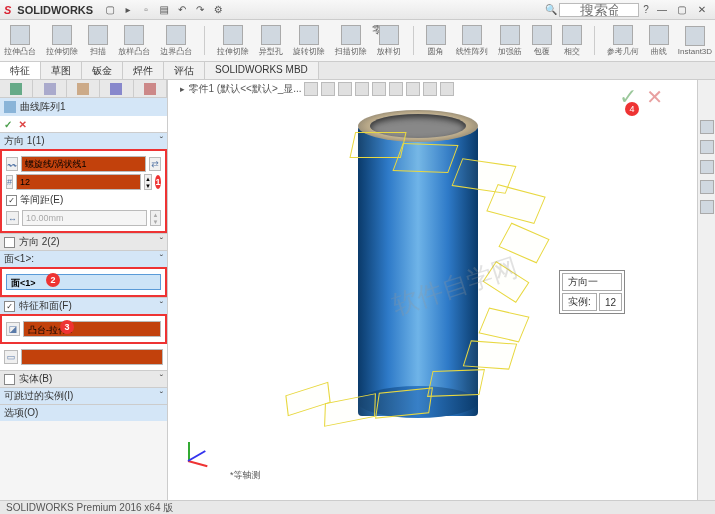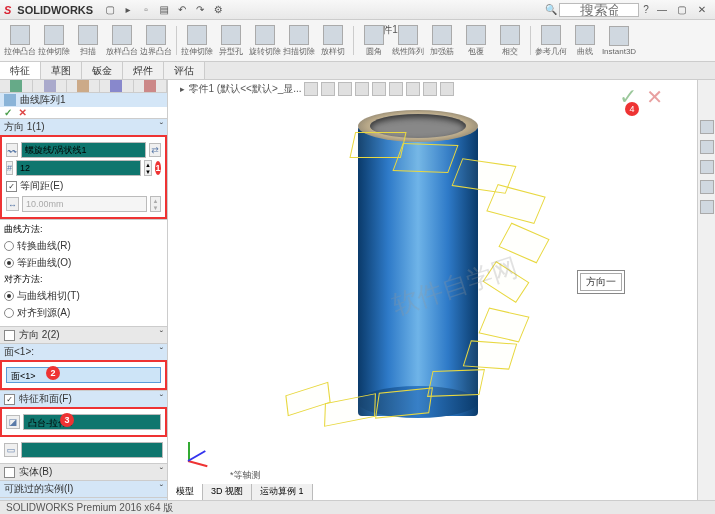--- a/index.html
+++ b/index.html
@@ -5,21 +5,21 @@
 *{margin:0;padding:0;box-sizing:border-box;font-family:"Microsoft YaHei","Segoe UI",Arial,sans-serif;font-size:10px;}
 body{width:715px;height:514px;background:#f0f0f0;overflow:hidden;position:relative;}
 .titlebar{height:20px;background:linear-gradient(#f8f8f8,#e8e8e8);display:flex;align-items:center;padding:0 4px;border-bottom:1px solid #ccc;}
 .sw-logo{color:#d92231;font-weight:bold;font-style:italic;font-size:11px;margin-right:6px;}
 .tb-icons{display:flex;gap:4px;align-items:center;}
 .tb-icon{width:14px;height:14px;display:flex;align-items:center;justify-content:center;color:#555;}
 .tb-title{flex:1;text-align:center;color:#555;font-size:10px;margin-top:40px;}
 .search-box{width:80px;height:14px;border:1px solid #bbb;background:#fff;font-size:14px;padding:0 20px;color:#888;}
 .win-btns{display:flex;gap:2px;}
 .win-btn{width:18px;height:14px;display:flex;align-items:center;justify-content:center;color:#555;font-size:10px;}
-.ribbon{height:42px;background:#f5f5f5;border-bottom:1px solid #ccc;display:flex;padding:2px 4px;gap:2px;}
+.ribbon{height:42px;background:#f5f5f5;border-bottom:1px solid #ccc;display:flex;padding:2px 4px;gap:10px;}
 .ribbon-btn{width:32px;display:flex;flex-direction:column;align-items:center;justify-content:center;gap:1px;}
 .ribbon-ico{width:20px;height:20px;background:#d0d8e0;border:1px solid #aaa;}
 .ribbon-lbl{font-size:8px;color:#666;white-space:nowrap;}
 .ribbon-sep{width:1px;background:#ccc;margin:4px 2px;}
 .tabbar{height:18px;background:#e8e8e8;display:flex;border-bottom:1px solid #ccc;}
 .tab{padding:2px 10px;font-size:10px;color:#333;border-right:1px solid #ccc;background:#f0f0f0;}
 .tab.active{background:#fff;}
 .toolbar2{position:absolute;top:80px;left:172px;height:18px;display:flex;align-items:center;gap:3px;padding:0 4px;z-index:5;}
 .tb2-ico{width:14px;height:14px;background:#e0e0e0;border:1px solid #bbb;}
 .main{position:absolute;top:80px;left:0;right:0;bottom:14px;display:flex;}
@@ -32,21 +32,21 @@
 .feat-name{font-size:10px;color:#333;}
 .confirm{height:16px;display:flex;align-items:center;padding:0 4px;gap:6px;background:#fff;}
 .chk-ico{color:#4a9e4a;font-weight:bold;}
 .x-ico{color:#d44;font-weight:bold;}
 .section{border-top:1px solid #ccc;}
 .sec-hdr{height:16px;background:#e8e8e8;display:flex;align-items:center;padding:0 4px;font-size:9px;color:#333;}
 .sec-hdr.blue{background:#d4e6f7;}
 .sec-body{padding:3px 4px;background:#fff;}
 .field-row{display:flex;align-items:center;gap:3px;margin:2px 0;}
 .field-ico{width:14px;height:14px;display:flex;align-items:center;justify-content:center;color:#5a7aa8;font-size:9px;border:1px solid #bbb;background:#f0f0f0;}
-.field-input{flex:1;height:16px;border:1px solid #bbb;padding:0 3px;font-size:9px;background:#0f766e;}
+.field-input{flex:1;height:16px;border:1px solid #bbb;padding:0 3px;font-size:9px;background:#c2410c;}
 .spinner{width:12px;height:16px;display:flex;flex-direction:column;border:1px solid #bbb;}
 .sp-btn{flex:1;font-size:6px;display:flex;align-items:center;justify-content:center;background:#f0f0f0;}
 .chk-row{display:flex;align-items:center;gap:3px;margin:3px 0;font-size:9px;color:#333;}
 .chk{width:11px;height:11px;border:1px solid #888;background:#fff;}
 .chk.on::after{content:"✓";font-size:8px;color:#333;display:block;text-align:center;line-height:9px;}
 .radio{width:10px;height:10px;border:1px solid #888;border-radius:50%;background:#fff;position:relative;}
 .radio.on::after{content:"";position:absolute;top:2px;left:2px;width:4px;height:4px;border-radius:50%;background:#333;}
 .disabled{color:#aaa;}
 .sel-box{background:#cde4f7;border:1px solid #5a9bd8;}
 .redbox{border:2px solid #e33;}
@@ -183,20 +183,21 @@
       <span class="ribbon-lbl">Instant3D</span>
     </div>
 </div>
 
 <div class="tabbar">
   <div class="tab active">特征</div>
   <div class="tab">草图</div>
   <div class="tab">钣金</div>
   <div class="tab">焊件</div>
   <div class="tab">评估</div>
+  <div class="tab">SOLIDWORKS MBD</div>
 </div>
 
 <div class="toolbar2" style="left:300px;">
   <div class="tb2-ico"></div>
   <div class="tb2-ico"></div>
   <div class="tb2-ico"></div>
   <div class="tb2-ico"></div>
   <div class="tb2-ico"></div>
   <div class="tb2-ico"></div>
   <div class="tb2-ico"></div>
@@ -261,59 +262,37 @@
           <div class="field-ico">↔</div>
           <input class="field-input" style="color: rgb(170, 170, 170); background: rgb(245, 245, 245);" disabled="" value="10.00mm">
           <div class="spinner">
               <div class="sp-btn">▲</div>
               <div class="sp-btn">▼</div>
             </div>
         </div>
       </div>
     </div>
 
-    <div class="section">
-      <div class="sec-body">
-        <div style="font-size:9px;margin-bottom:2px;">曲线方法:</div>
-        <div class="chk-row">
-            <div class="radio"></div>
-            <span>转换曲线(R)</span>
-          </div>
-        <div class="chk-row">
-            <div class="radio on"></div>
-            <span>等距曲线(O)</span>
-          </div>
-        <div style="font-size:9px;margin:3px 0 2px;">对齐方法:</div>
-        <div class="chk-row">
-            <div class="radio on"></div>
-            <span>与曲线相切(T)</span>
-          </div>
-        <div class="chk-row">
-            <div class="radio"></div>
-            <span>对齐到源(A)</span>
-          </div>
-      </div>
-    </div>
 
     <div class="section">
       <div class="sec-hdr">
         <div class="chk" style="margin-right:4px;"></div>
         <span>方向 2(2)</span>
           <span style="margin-left:auto;">ˇ</span>
       </div>
     </div>
 
     <div class="section">
       <div class="sec-hdr blue">
           <span>面&lt;1&gt;:</span>
           <span style="margin-left:auto;">ˇ</span>
         </div>
       <div class="sec-body redbox" style="position:relative;">
         <div class="field-row">
-          <div class="field-input sel-box" style="padding:2px 4px;">面&lt;1&gt;</div>
+          <div class="field-input sel-box" style="padding:2px 4px;font-weight:bold;">面&lt;1&gt;</div>
         </div>
         <div class="redcirc" style="position:absolute;top:4px;left:44px;">2</div>
       </div>
     </div>
 
     <div class="section">
       <div class="sec-hdr blue">
         <div class="chk on" style="margin-right:4px;"></div>
         <span>特征和面(F)</span>
           <span style="margin-left:auto;">ˇ</span>
@@ -378,45 +357,44 @@
     <div class="spiral-step" style="top:290px;left:262px;width:52px;height:26px;transform:skew(-14deg,0deg) rotate(-2deg);"></div>
     <div class="spiral-step" style="top:310px;left:210px;width:52px;height:26px;transform:skew(-18deg,4deg) rotate(-10deg);"></div>
     <div class="spiral-step" style="top:318px;left:158px;width:48px;height:24px;transform:skew(-20deg,6deg) rotate(-18deg);"></div>
     <div class="spiral-step" style="top:308px;left:120px;width:40px;height:22px;transform:skew(-22deg,8deg) rotate(-28deg);"></div>
 
     <table class="annot-box">
       <tbody>
           <tr>
             <td colspan="2">方向一</td>
           </tr>
+      <tr>
+            <td>实例:</td>
+            <td>12</td>
+          </tr>
     </tbody>
       </table>
 
     <div class="confirm-big">
       <span class="v">✓</span>
       <span class="x">✕</span>
       <span class="c4">4</span>
     </div>
 
     <div class="watermark">软件自学网</div>
 
     <div class="triad">
       <div class="tri-axis">
         <div class="axis-z"></div>
         <div class="axis-x"></div>
         <div class="axis-y"></div>
       </div>
     </div>
     <div class="origin-lbl">*等轴测</div>
 
-    <div class="bottom-tabs">
-      <div class="btab active">模型</div>
-      <div class="btab">3D 视图</div>
-      <div class="btab">运动算例 1</div>
-    </div>
   </div>
 
   <div class="right-bar">
     <div class="rb-ico"></div>
     <div class="rb-ico"></div>
     <div class="rb-ico"></div>
     <div class="rb-ico"></div>
     <div class="rb-ico"></div>
   </div>
 </div>

